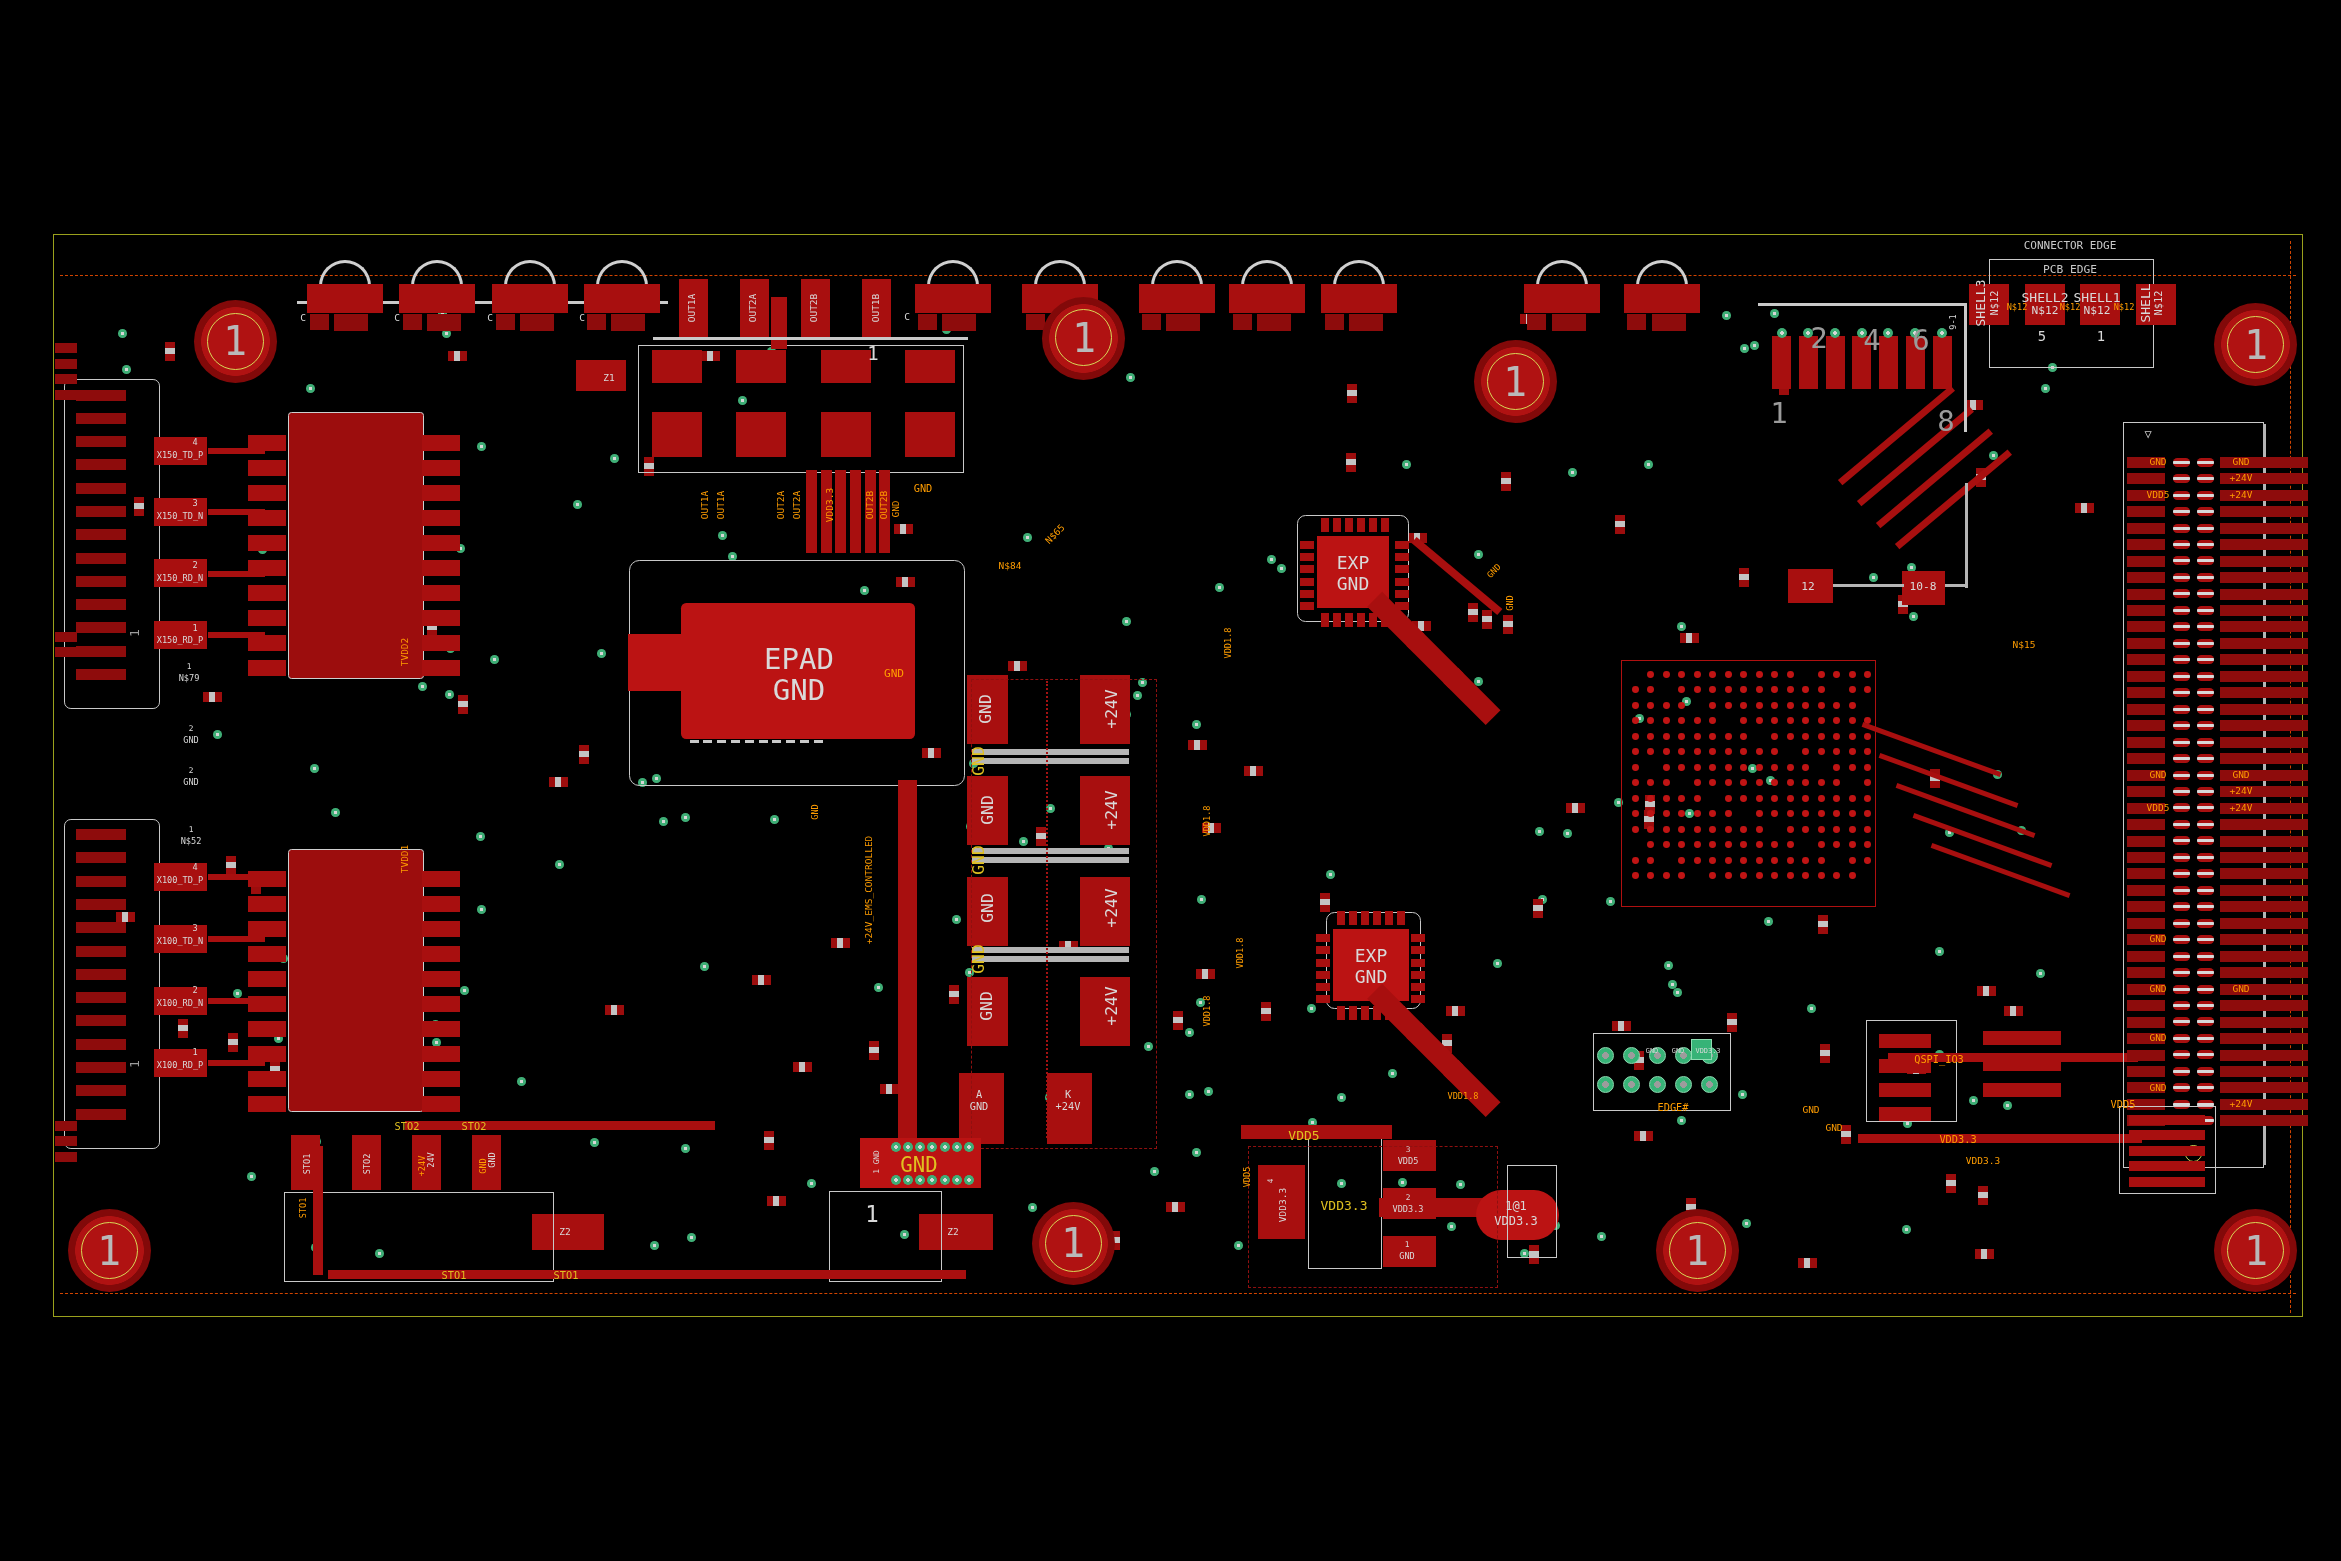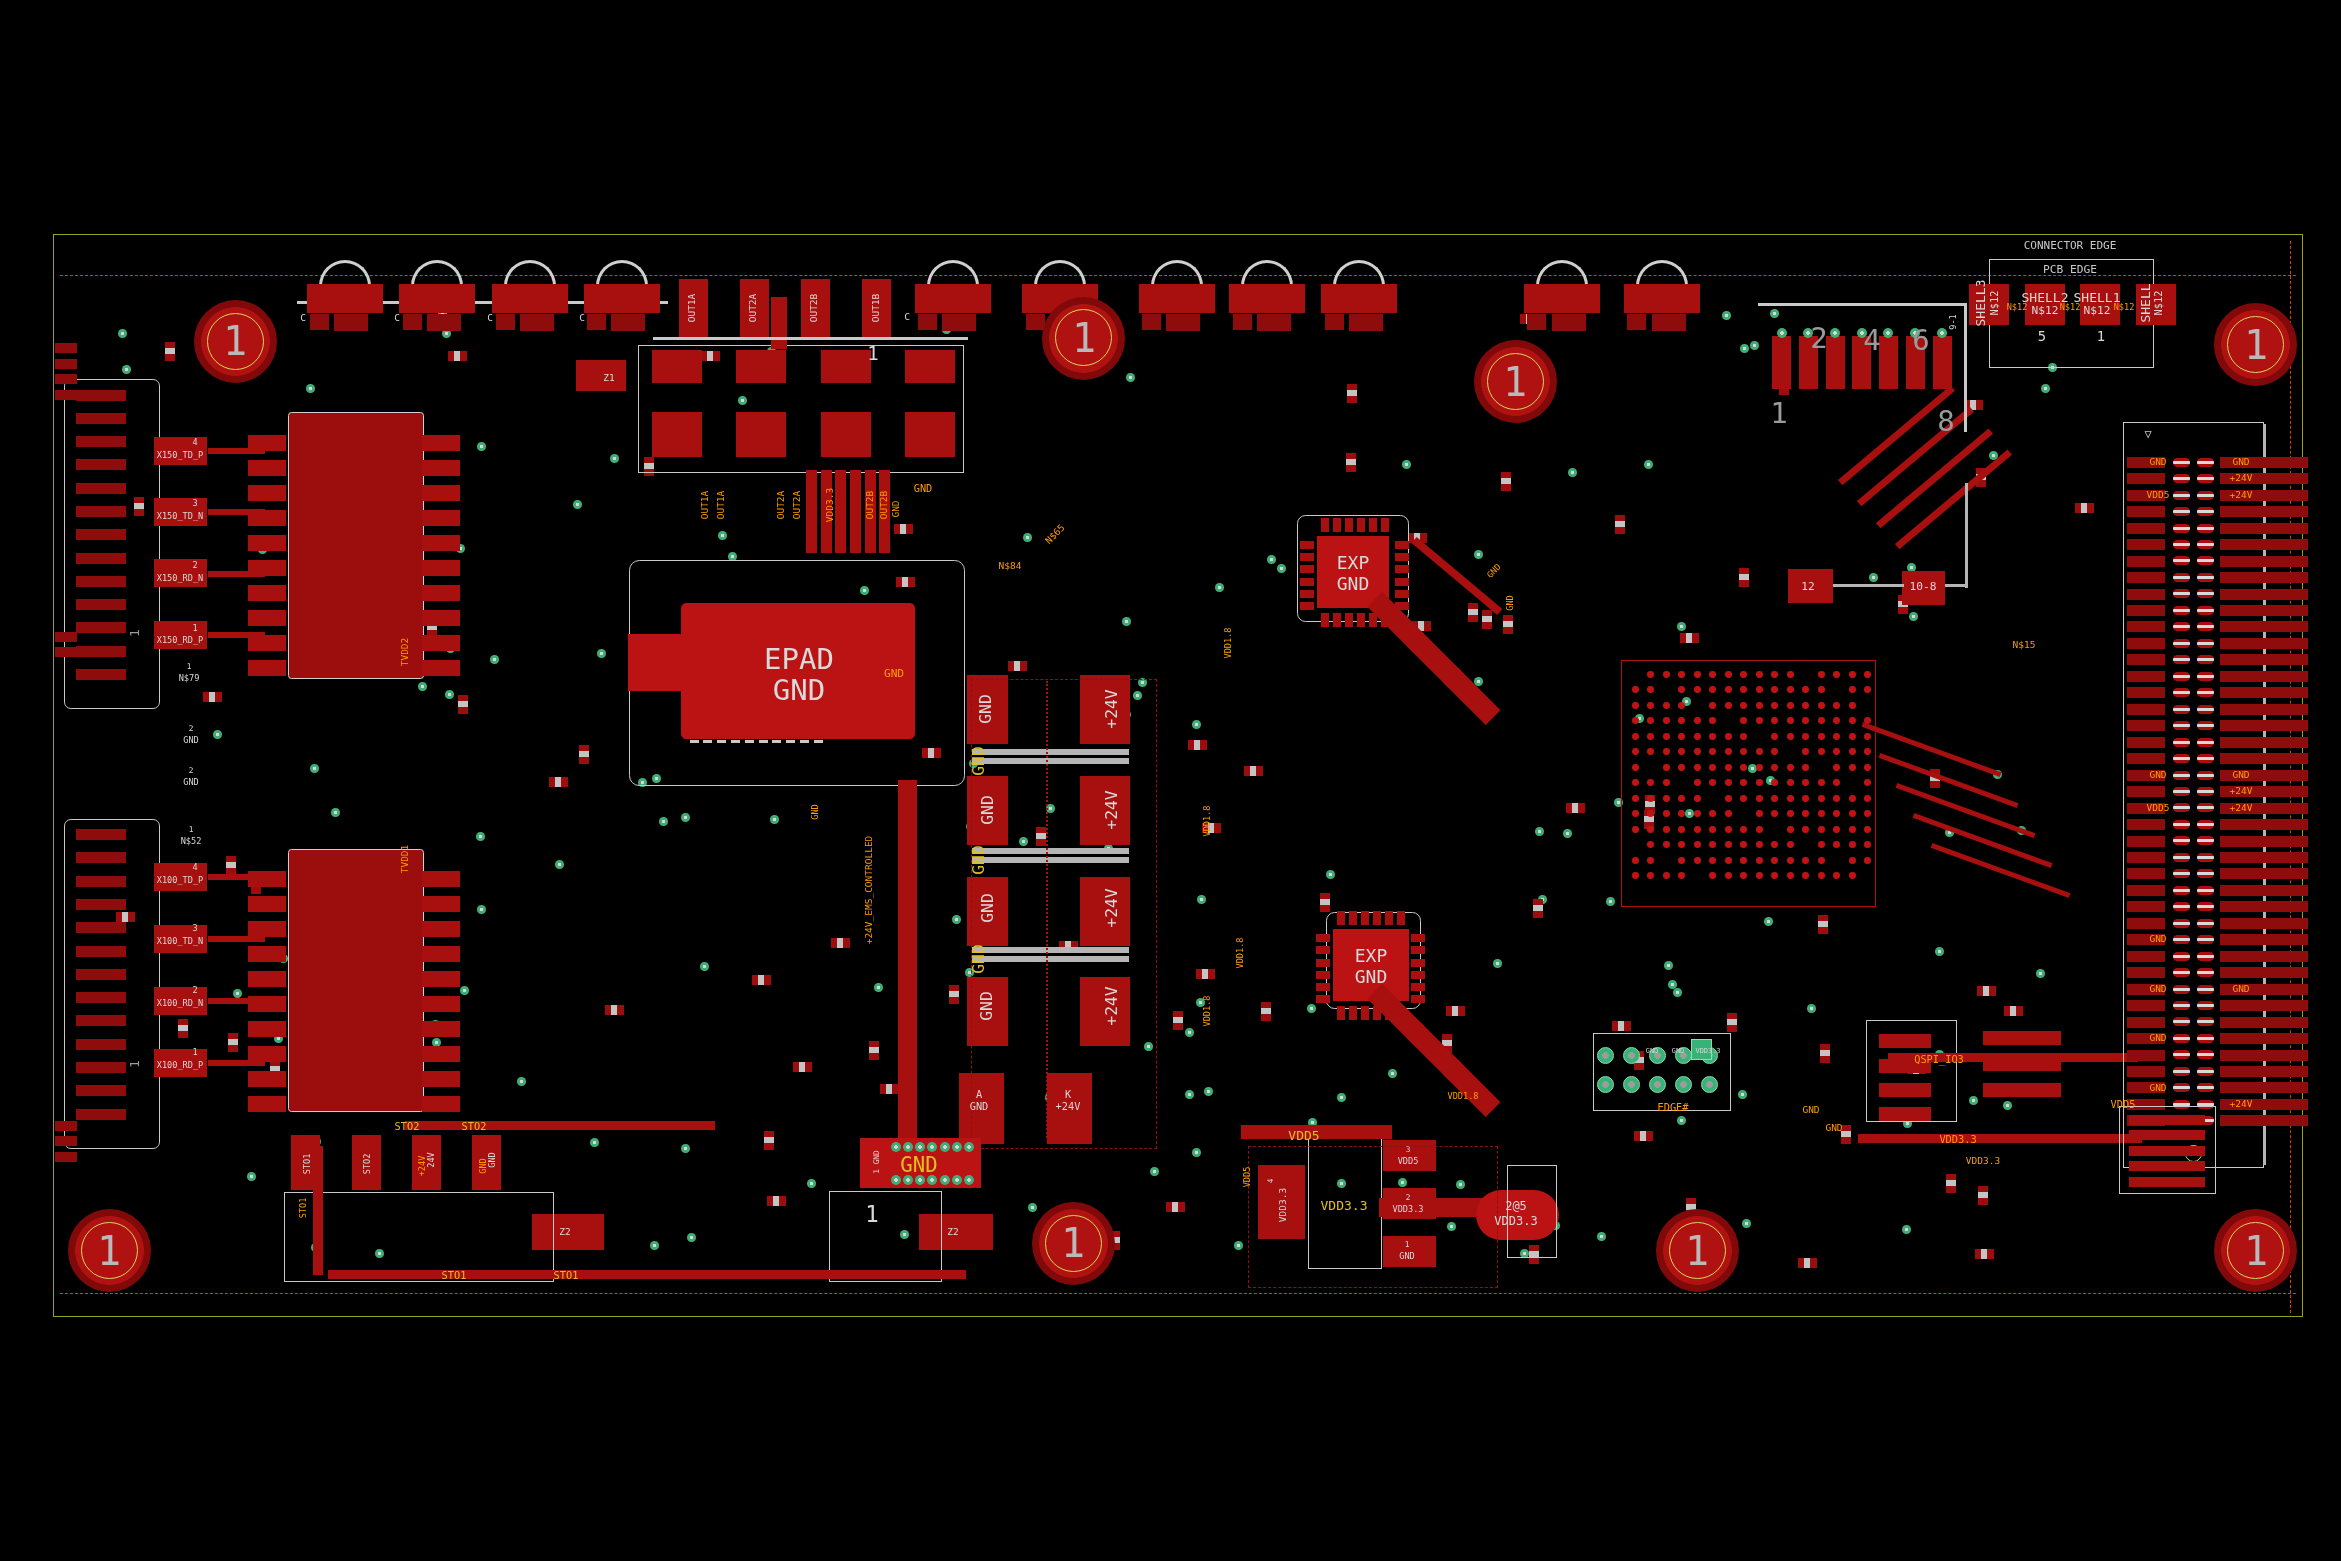--- a/index.html
+++ b/index.html
@@ -1151,21 +1151,21 @@
     <div class="txt" style="left: 1304px; top: 1135px; color: rgb(224, 192, 32); font-size: 13px; transform: translate(-50%, -50%);">VDD5</div>
     <div class="txt" style="left: 1344px; top: 1205px; color: rgb(224, 192, 32); font-size: 13px; transform: translate(-50%, -50%);">VDD3.3</div>
     <div class="txt" style="left: 1271px; top: 1181px; color: rgb(217, 217, 217); font-size: 7.8px; transform: translate(-50%, -50%) rotate(-90deg);">4</div>
     <div class="txt" style="left: 1283px; top: 1205px; color: rgb(217, 217, 217); font-size: 9.5px; transform: translate(-50%, -50%) rotate(-90deg);">VDD3.3</div>
     <div class="txt" style="left: 1408px; top: 1150px; color: rgb(217, 217, 217); font-size: 7.8px; transform: translate(-50%, -50%);">3</div>
     <div class="txt" style="left: 1408px; top: 1161px; color: rgb(217, 217, 217); font-size: 8.6px; transform: translate(-50%, -50%);">VDD5</div>
     <div class="txt" style="left: 1408px; top: 1198px; color: rgb(217, 217, 217); font-size: 7.8px; transform: translate(-50%, -50%);">2</div>
     <div class="txt" style="left: 1408px; top: 1209px; color: rgb(217, 217, 217); font-size: 8.6px; transform: translate(-50%, -50%);">VDD3.3</div>
     <div class="txt" style="left: 1407px; top: 1245px; color: rgb(217, 217, 217); font-size: 7.8px; transform: translate(-50%, -50%);">1</div>
     <div class="txt" style="left: 1407px; top: 1256px; color: rgb(217, 217, 217); font-size: 8.6px; transform: translate(-50%, -50%);">GND</div>
-    <div class="txt" style="left: 1516px; top: 1206px; color: rgb(217, 217, 217); font-size: 12px; transform: translate(-50%, -50%);">2@5</div>
+    <div class="txt" style="left: 1516px; top: 1206px; color: rgb(217, 217, 217); font-size: 12px; transform: translate(-50%, -50%);">1@1</div>
     <div class="txt" style="left: 1516px; top: 1221px; color: rgb(217, 217, 217); font-size: 12px; transform: translate(-50%, -50%);">VDD3.3</div>
     <div class="txt" style="left: 1673px; top: 1107px; color: rgb(255, 157, 0); font-size: 10.3px; transform: translate(-50%, -50%);">EDGE#</div>
     <div class="txt" style="left: 1811px; top: 1110px; color: rgb(255, 157, 0); font-size: 9.5px; transform: translate(-50%, -50%);">GND</div>
     <div class="txt" style="left: 1652px; top: 1051px; color: rgb(217, 217, 217); font-size: 6.9px; transform: translate(-50%, -50%);">GND</div>
     <div class="txt" style="left: 1678px; top: 1051px; color: rgb(217, 217, 217); font-size: 6.9px; transform: translate(-50%, -50%);">GND</div>
     <div class="txt" style="left: 1708px; top: 1051px; color: rgb(217, 217, 217); font-size: 6.9px; transform: translate(-50%, -50%);">VDD3.3</div>
     <div class="txt" style="left: 1939px; top: 1059px; color: rgb(255, 157, 0); font-size: 10.3px; transform: translate(-50%, -50%);">QSPI_IO3</div>
     <div class="txt" style="left: 1958px; top: 1139px; color: rgb(255, 157, 0); font-size: 10.3px; transform: translate(-50%, -50%);">VDD3.3</div>
     <div class="txt" style="left: 2123px; top: 1104px; color: rgb(255, 157, 0); font-size: 10.3px; transform: translate(-50%, -50%);">VDD5</div>
     <div class="txt" style="left: 1983px; top: 1161px; color: rgb(255, 157, 0); font-size: 9.5px; transform: translate(-50%, -50%);">VDD3.3</div>

